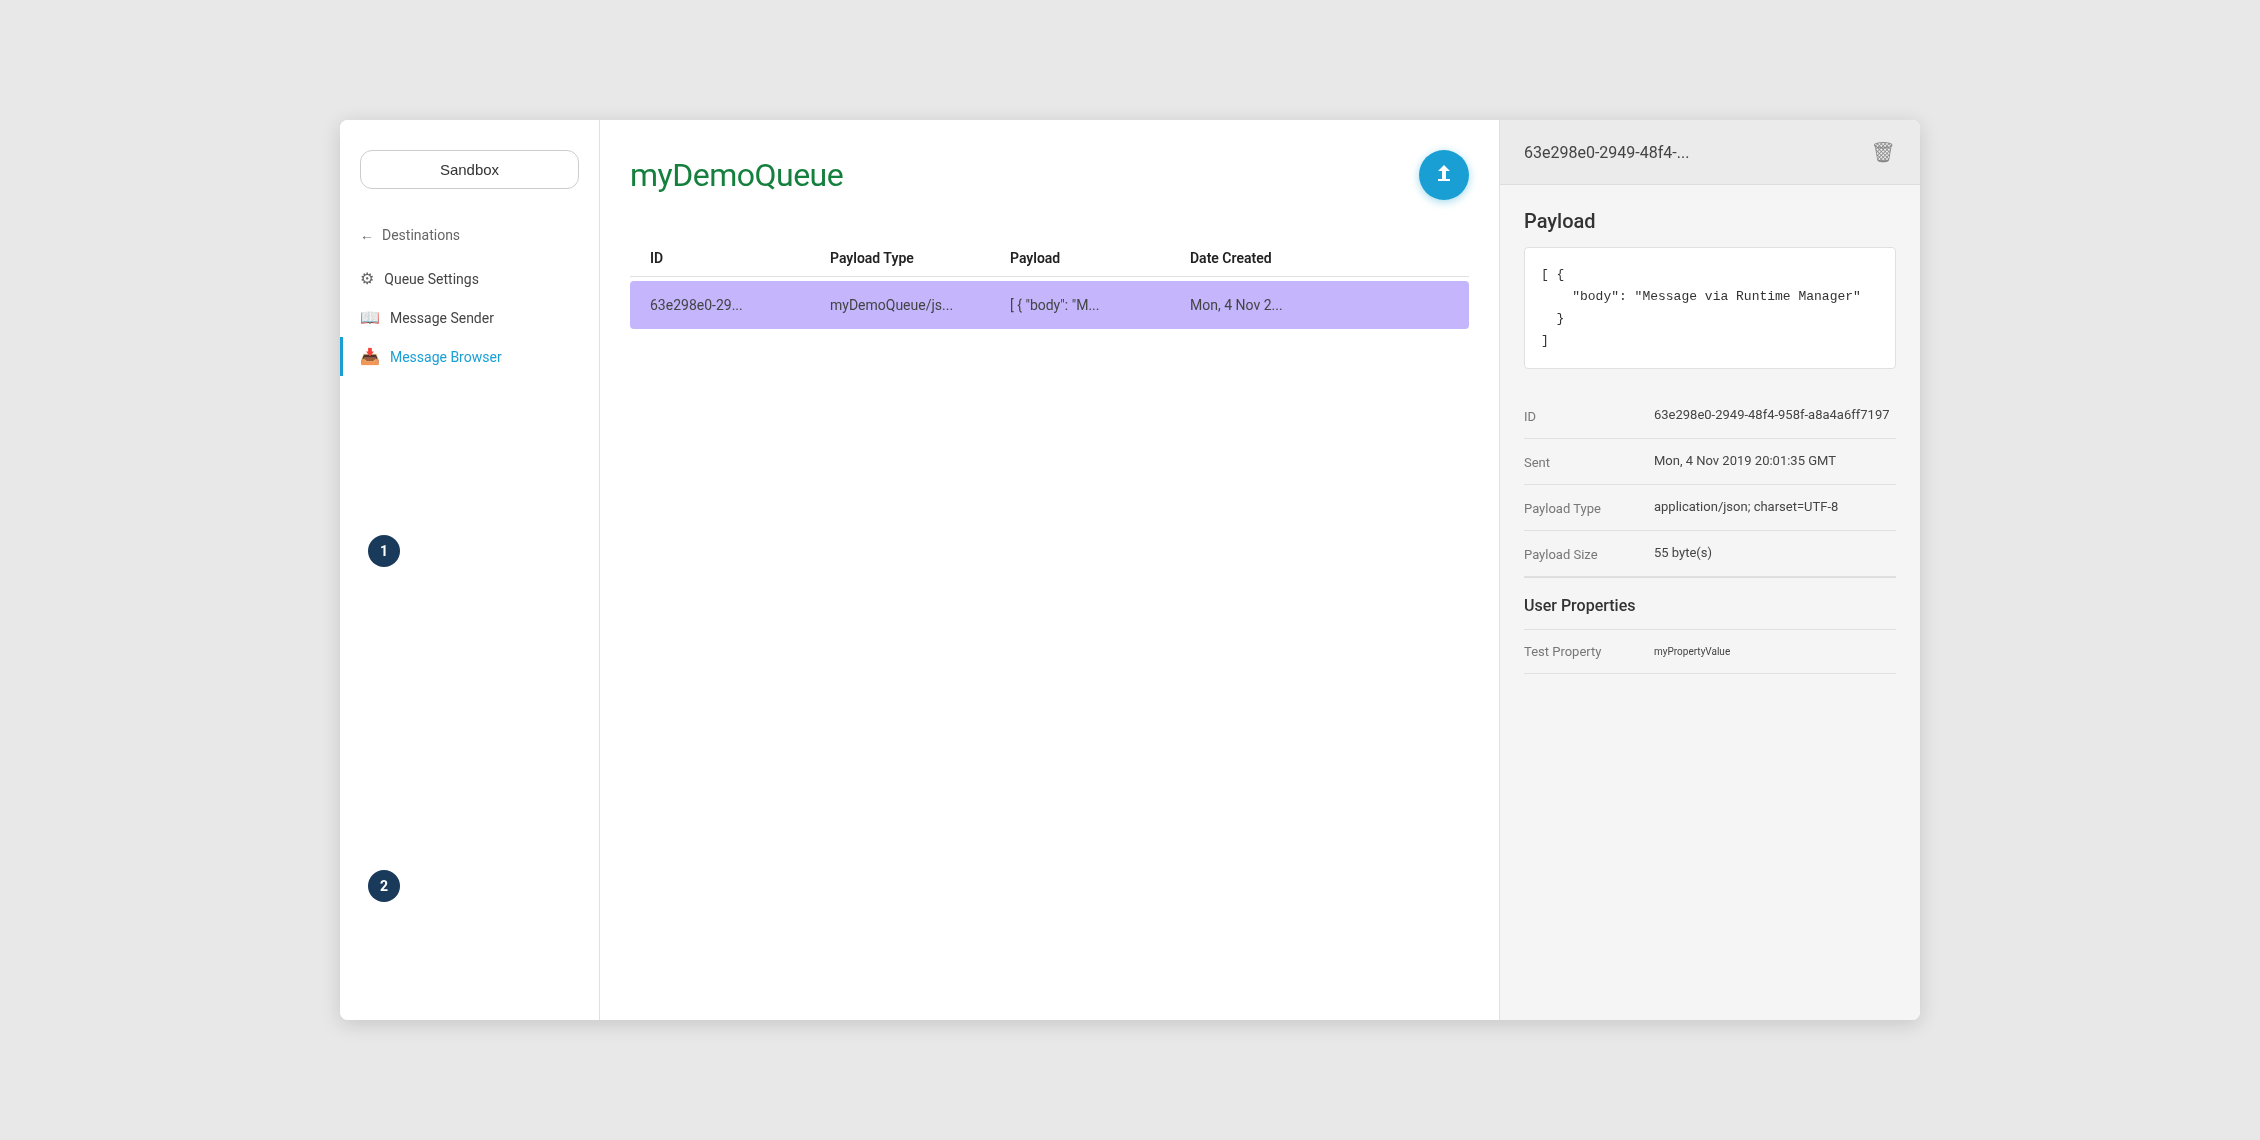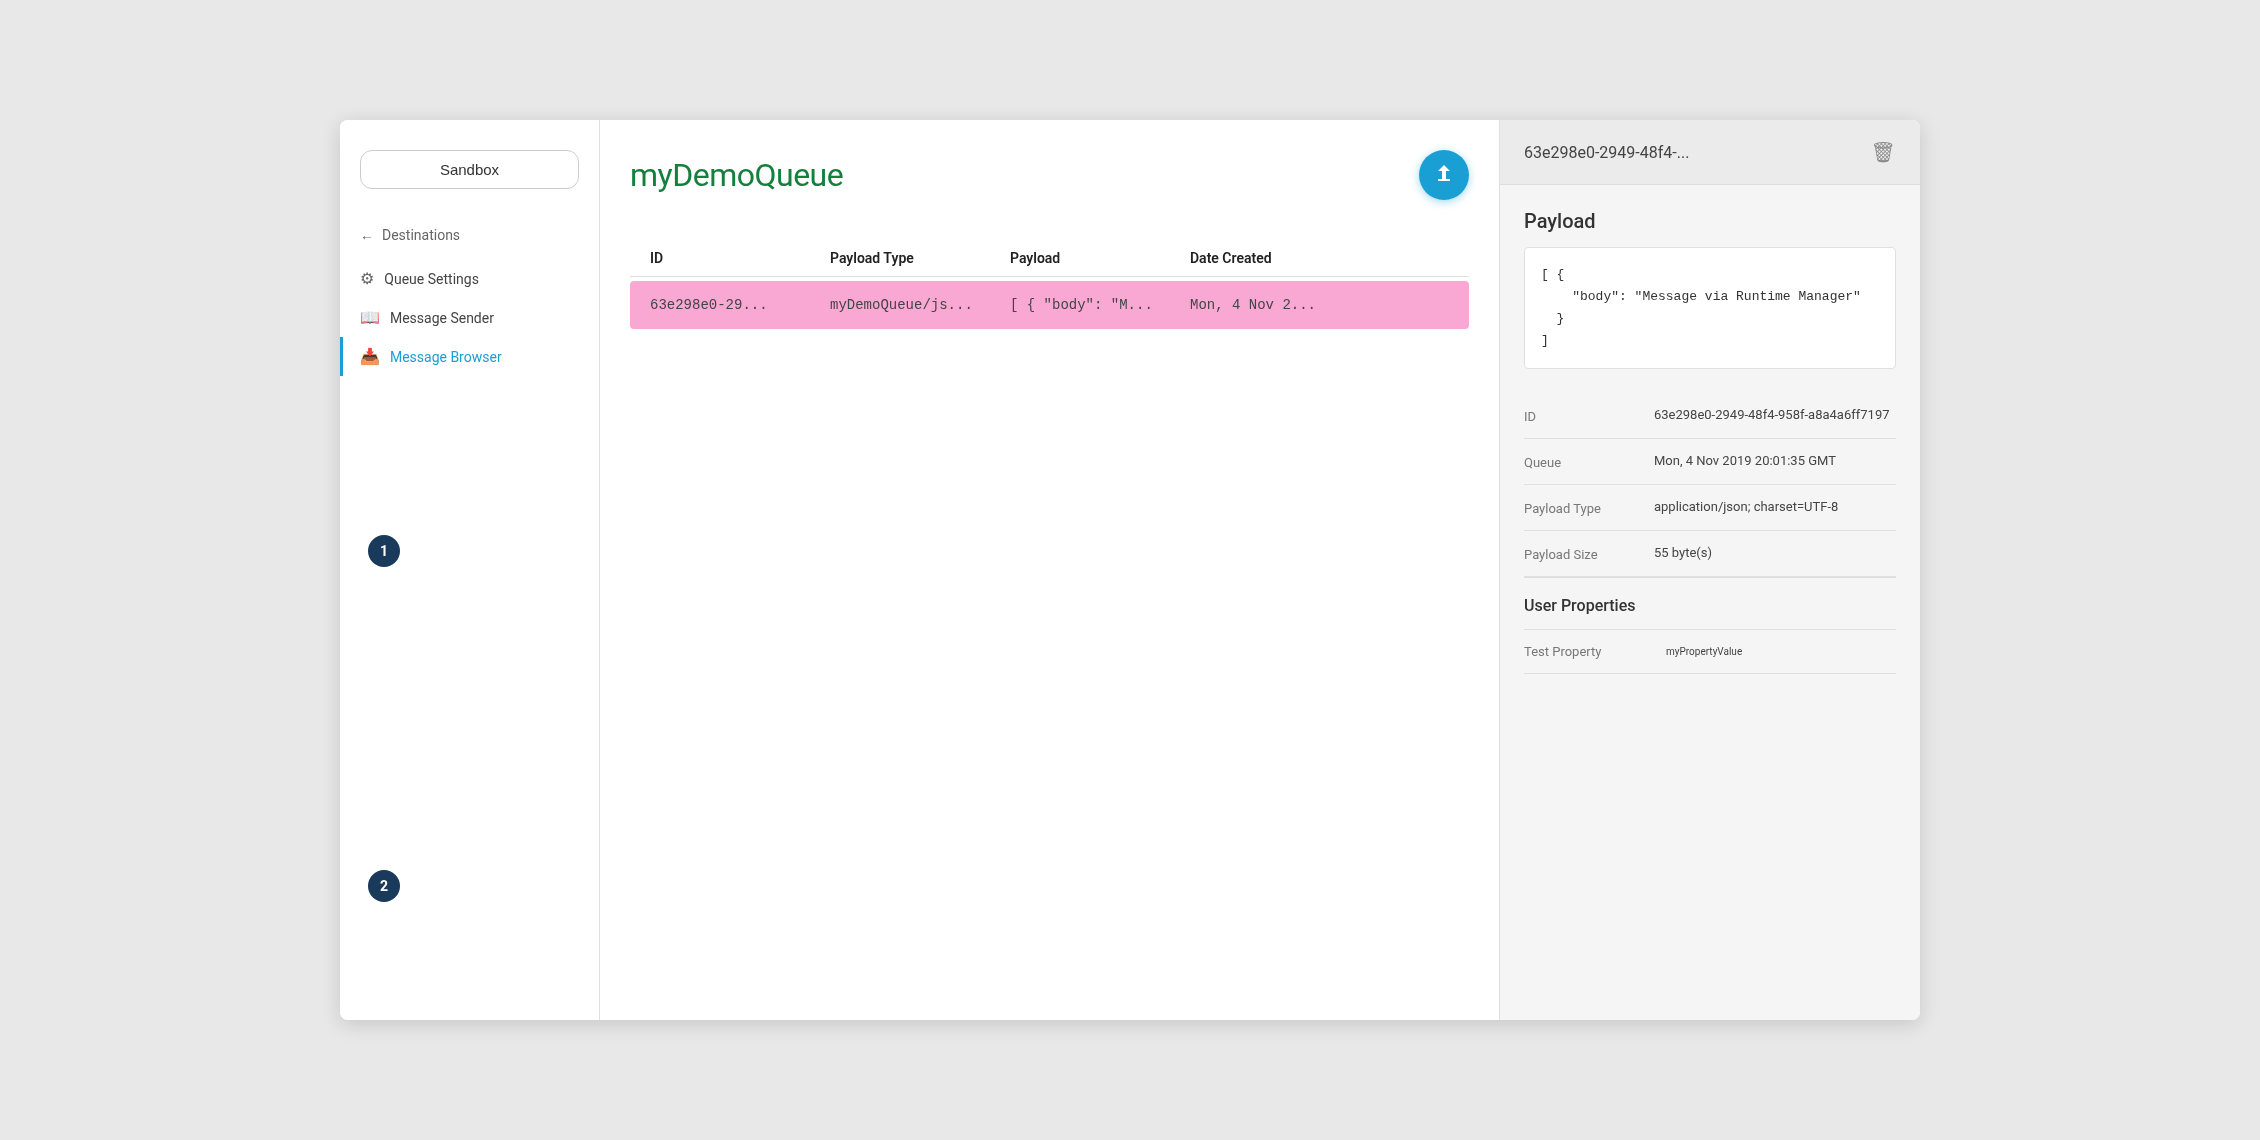--- a/index.html
+++ b/index.html
@@ -149,25 +149,24 @@
     }
     .table-header-cell {
       font-size: 14px;
       font-weight: 600;
       color: #222;
     }
     .table-row {
       display: grid;
       grid-template-columns: 180px 180px 180px 1fr;
       padding: 16px 20px;
-      background: #f9a8d4;
+      background: #c4b5fd;
       border-radius: 4px;
       margin-top: 4px;
       cursor: pointer;
-      font-family: Liberation Mono, monospace;
     }
     .table-cell {
       font-size: 14px;
       color: #444;
     }
 
     
     .right-panel {
       width: 420px;
       min-width: 420px;
@@ -246,21 +245,20 @@
       color: #333;
       padding: 18px 0 14px 0;
       border-top: 1px solid #ddd;
       border-bottom: 1px solid #e0e0e0;
     }
     .user-props-row {
       display: flex;
       align-items: center;
       padding: 14px 0;
       border-bottom: 1px solid #e0e0e0;
-      gap: 12px;
     }
     .user-props-label {
       font-size: 13px;
       color: #777;
       width: 130px;
       min-width: 130px;
     }
     .user-props-value {
       font-size: 10px;
       color: #444;
@@ -355,21 +353,21 @@
   }
 ]</div>
       </div>
 
       <div class="details-section">
         <div class="detail-row">
           <div class="detail-label">ID</div>
           <div class="detail-value">63e298e0-2949-48f4-958f-a8a4a6ff7197</div>
         </div>
         <div class="detail-row">
-          <div class="detail-label">Queue</div>
+          <div class="detail-label">Sent</div>
           <div class="detail-value">Mon, 4 Nov 2019 20:01:35 GMT</div>
         </div>
         <div class="detail-row">
           <div class="detail-label">Payload Type</div>
           <div class="detail-value">application/json; charset=UTF-8</div>
         </div>
         <div class="detail-row">
           <div class="detail-label">Payload Size</div>
           <div class="detail-value">55 byte(s)</div>
         </div>

